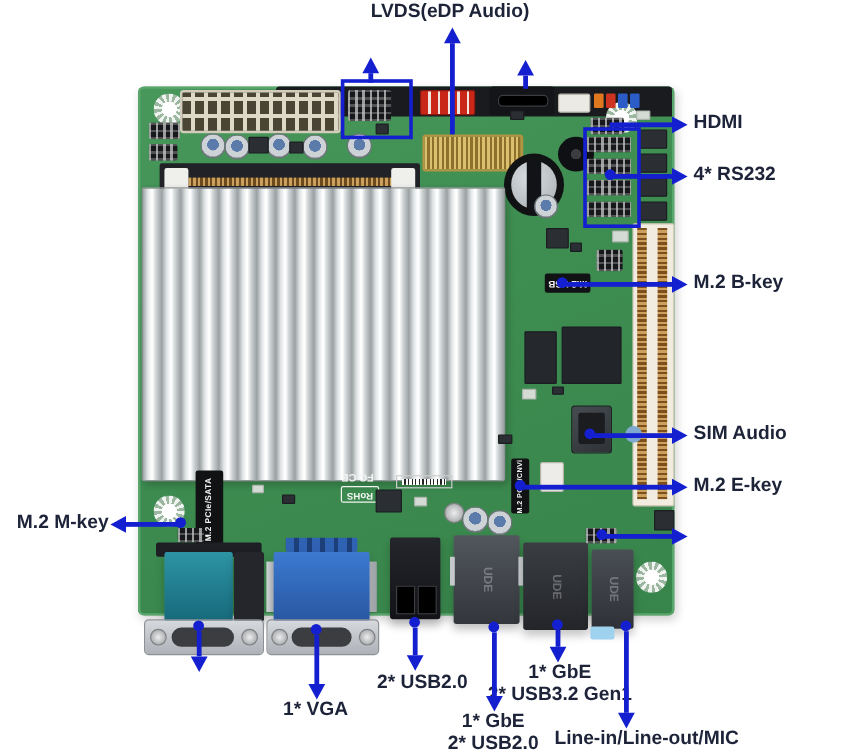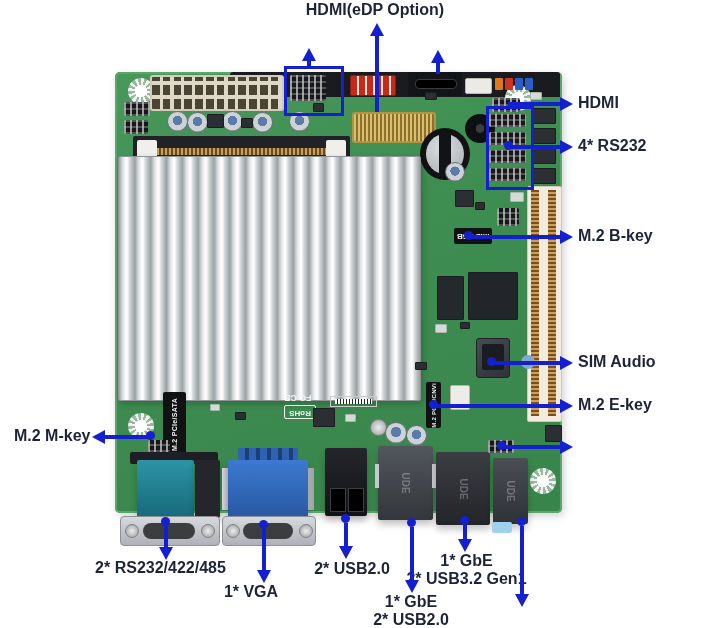--- a/index.html
+++ b/index.html
@@ -215,21 +215,21 @@
     <div class="pins abs" style="left:373px;top:368px;width:26px;height:13px;"></div>
     <div class="port abs" style="left:378px;top:386px;width:35px;height:66px;background:linear-gradient(180deg,#4a4e55,#2e3136);">
       <span class="jacklogo">UDE</span>
     </div>
     <div class="abs" style="left:377px;top:450px;width:20px;height:11px;background:#9fd2ef;border-radius:2px;"></div>
   </div>
 
   <div class="bluebox" style="left:284px;top:66px;width:54px;height:44px;"></div>
   <div class="bluebox" style="left:486px;top:106px;width:42px;height:78px;"></div>
 
-  <div class="lbl center" style="left:275px;top:1px;width:200px;"><span>HDMI(eDP Option)</span></div>
+  <div class="lbl center" style="left:275px;top:1px;width:200px;"><span>LVDS(eDP Audio)</span></div>
   <div class="head-u" style="left:370px;top:23px;"></div>
   <div class="shaft-v" style="left:375px;top:36px;height:76px;"></div>
 
   <div class="head-u" style="left:302px;top:48px;"></div>
   <div class="shaft-v" style="left:307px;top:61px;height:8px;"></div>
 
   <div class="head-u" style="left:431px;top:50px;"></div>
   <div class="shaft-v" style="left:436px;top:63px;height:11px;"></div>
 
   <div class="lbl" style="left:578px;top:94px;"><span>HDMI</span></div>
@@ -261,26 +261,25 @@
   <div class="head-r" style="left:560px;top:440px;"></div>
 
   <div class="lbl" style="left:14px;top:427px;"><span>M.2 M-key</span></div>
   <div class="head-l" style="left:92px;top:430px;"></div>
   <div class="shaft-h" style="left:104px;top:435px;width:45px;"></div>
   <div class="dot" style="left:146px;top:431px;"></div>
 
   <div class="dot" style="left:161px;top:517px;"></div>
   <div class="shaft-v" style="left:164px;top:526px;height:21px;"></div>
   <div class="head-d" style="left:159px;top:547px;"></div>
-  <div class="lbl center" style="left:78px;top:559px;width:165px;"><span>2* RS232/422/485</span></div>
 
   <div class="dot" style="left:259px;top:520px;"></div>
   <div class="shaft-v" style="left:262px;top:529px;height:41px;"></div>
   <div class="head-d" style="left:257px;top:570px;"></div>
-  <div class="lbl center" style="left:192px;top:583px;width:118px;">
+  <div class="lbl center" style="left:204px;top:583px;width:118px;">
     <span class="ln">1* VGA</span>
   </div>
 
   <div class="dot" style="left:341px;top:514px;"></div>
   <div class="shaft-v" style="left:344px;top:523px;height:23px;"></div>
   <div class="head-d" style="left:339px;top:546px;"></div>
   <div class="lbl center" style="left:294px;top:560px;width:116px;"><span>2* USB2.0</span></div>
 
   <div class="dot" style="left:460px;top:516px;"></div>
   <div class="shaft-v" style="left:463px;top:525px;height:14px;"></div>
@@ -294,14 +293,15 @@
   <div class="shaft-v" style="left:410px;top:527px;height:53px;"></div>
   <div class="head-d" style="left:405px;top:580px;"></div>
   <div class="lbl center" style="left:353px;top:593px;width:116px;">
     <span class="ln">1* GbE</span>
     <span class="ln">2* USB2.0</span>
   </div>
 
   <div class="dot" style="left:517px;top:517px;"></div>
   <div class="shaft-v" style="left:520px;top:526px;height:68px;"></div>
   <div class="head-d" style="left:515px;top:594px;"></div>
+  <div class="lbl" style="left:462px;top:607px;"><span>Line-in/Line-out/MIC</span></div>
 
 </div>
 
 </body></html>

